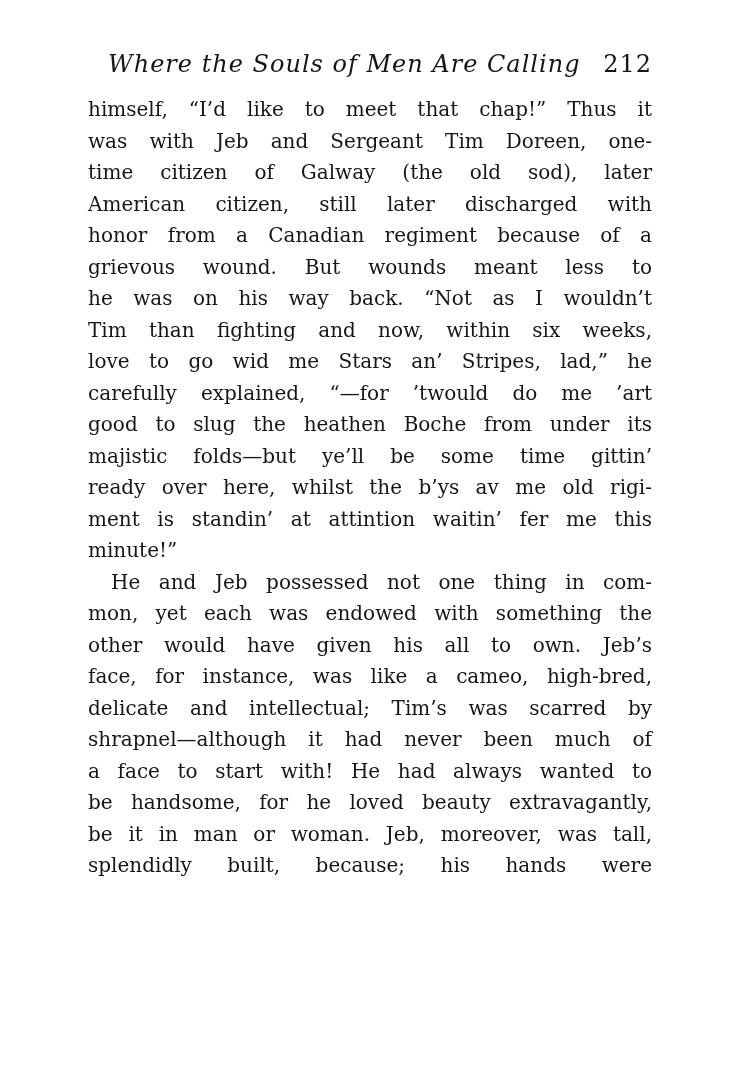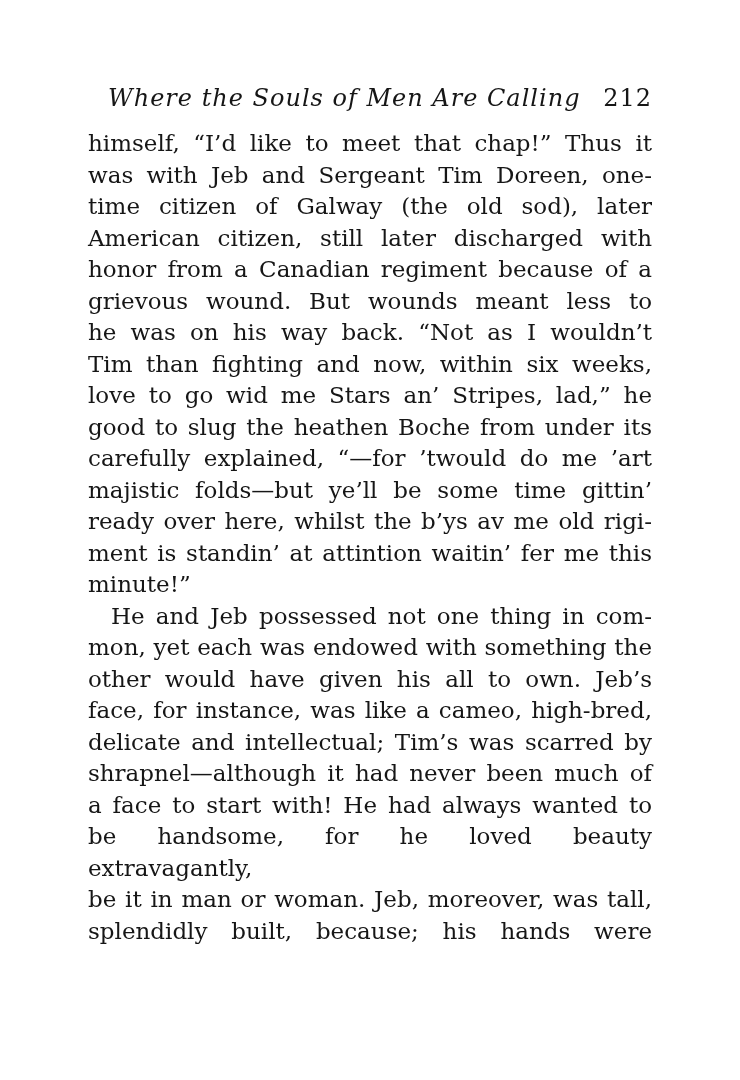--- a/index.html
+++ b/index.html
@@ -9,21 +9,21 @@
   }
   .page {
     position: relative;
     width: 740px;
     height: 1080px;
     margin: 0 auto;
     background: var(--paper, #ffffff);
     color: var(--ink, #161616);
     font-family: "DejaVu Serif", "Liberation Serif", serif;
     box-sizing: border-box;
-    padding: 84px 88px 0 88px;
+    padding: 50px 88px 0 88px;
     overflow: hidden;
   }
   .running-header {
     display: flex;
     justify-content: space-between;
     align-items: baseline;
     font-size: 24px;
     line-height: 28px;
     margin-bottom: 16px;
     padding-left: 20px;
@@ -32,21 +32,21 @@
     font-style: italic;
     letter-spacing: 1px;
     white-space: nowrap;
   }
   .folio {
     font-style: normal;
     letter-spacing: 1px;
     margin-left: 18px;
   }
   .page-body {
-    font-size: 23px;
+    font-size: 20px;
     line-height: 31.5px;
   }
   .paragraph { margin: 0; }
   .line {
     width: 100%;
     text-align: justify;
     text-align-last: justify;
     -moz-text-align-last: justify;
   }
   .line.end {
@@ -69,22 +69,22 @@
       <div class="paragraph">
         <div class="line">himself, “I’d like to meet that chap!”  Thus it</div>
         <div class="line">was with Jeb and Sergeant Tim Doreen, one-</div>
         <div class="line">time citizen of Galway (the old sod), later</div>
         <div class="line">American citizen, still later discharged with</div>
         <div class="line">honor from a Canadian regiment because of a</div>
         <div class="line">grievous wound.  But wounds meant less to</div>
         <div class="line">he was on his way back.  “Not as I wouldn’t</div>
         <div class="line">Tim than fighting and now, within six weeks,</div>
         <div class="line">love to go wid me Stars an’ Stripes, lad,” he</div>
+        <div class="line">carefully explained, “—for ’twould do me ’art</div>
         <div class="line">good to slug the heathen Boche from under its</div>
-        <div class="line">carefully explained, “—for ’twould do me ’art</div>
         <div class="line">majistic folds—but ye’ll be some time gittin’</div>
         <div class="line">ready over here, whilst the b’ys av me old rigi-</div>
         <div class="line">ment is standin’ at attintion waitin’ fer me this</div>
         <div class="line end">minute!”</div>
       </div>
       <div class="paragraph">
         <div class="line indent">He and Jeb possessed not one thing in com-</div>
         <div class="line">mon, yet each was endowed with something the</div>
         <div class="line">other would have given his all to own.  Jeb’s</div>
         <div class="line">face, for instance, was like a cameo, high-bred,</div>

